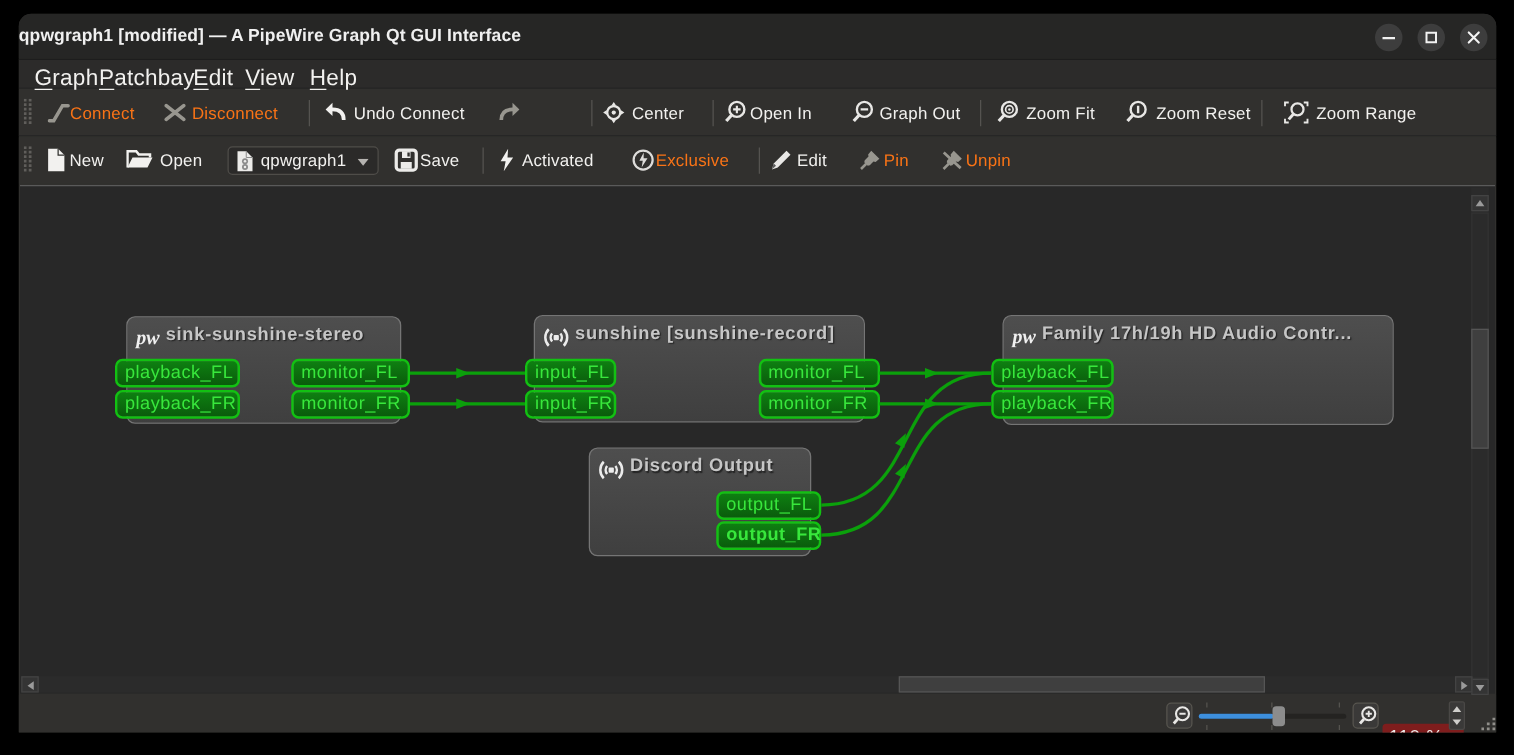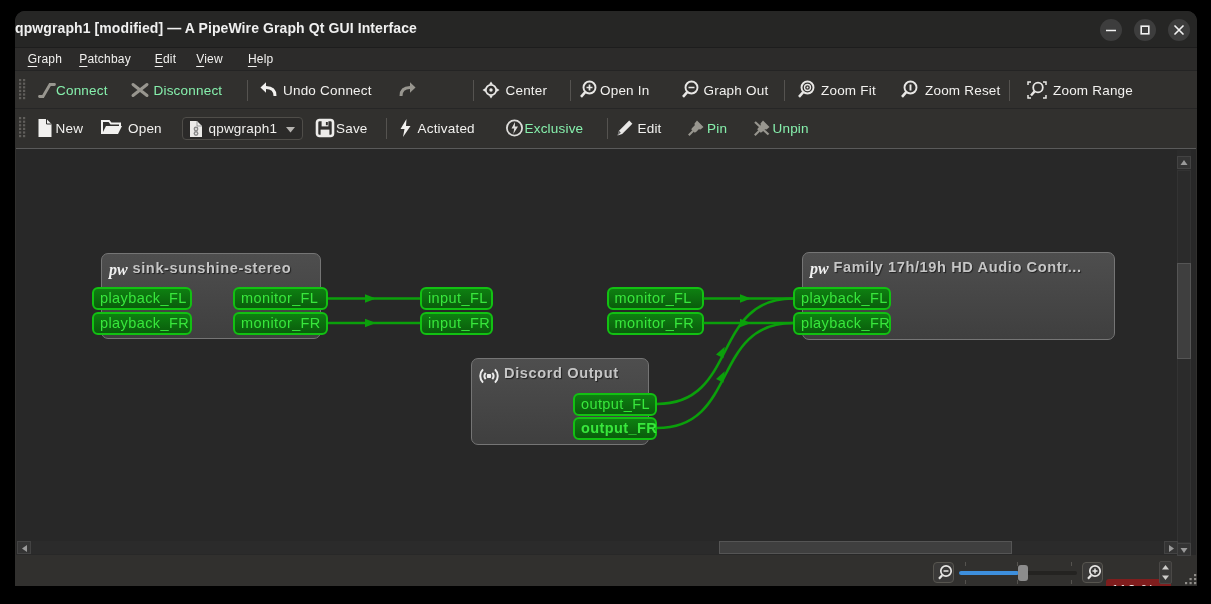--- a/index.html
+++ b/index.html
@@ -10,30 +10,30 @@
   
   .titlebar { position:absolute; left:0; top:0; width:100%; height:36px; background:#262625; }
   .title { position:absolute; left:0; right:0; top:0; height:36px; line-height:35px;
     text-align:left; color:#f0f0f0; font-weight:bold; font-size:14px; letter-spacing:0.1px; }
   .wbtn { position:absolute; top:8px; width:22px; height:22px; border-radius:50%;
     background:#3d3d3d; }
   .wbtn svg { position:absolute; left:0; top:0; }
   
   .menubar { position:absolute; left:0; top:36px; width:100%; height:24px; background:#2c2b2a;
     border-top:1px solid #1d1d1d; border-bottom:1px solid #242424; }
-  .menubar span.mi { position:absolute; top:3.5px; font-size:12px; color:#f2f1ef; letter-spacing:0.2px;}
+  .menubar span.mi { position:absolute; top:3.5px; font-size:18px; color:#f2f1ef; letter-spacing:0.2px;}
   .mi u { text-decoration:underline; text-underline-offset:3px; }
   
   .tb { position:absolute; left:0; width:100%; background:#31302e; }
   .tb1 { top:61px; height:37px; border-bottom:1px solid #262626;}
   .tb2 { top:99px; height:37px;padding-left:48px; }
   .grip { position:absolute; left:4px; top:7px; width:8px; height:23px; }
   .lbl { position:absolute; font-size:13.5px; top:11px; letter-spacing:0.2px; white-space:nowrap;}
   .en  { color:#f2f1ef; }
-  .dis { color:#86efac; }
+  .dis { color:#f97316; }
   .tsep { position:absolute; top:8px; width:1px; height:21px; background:#555350; }
   .ticon { position:absolute; top:8px; }
   
   .canvas { position:absolute; left:1px; top:137px; width:1180px; height:407px;
     background:#282828; border-top:1px solid #5a5a5a; }
   .node { position:absolute; background:linear-gradient(#4e4e4e,#3f3f3f); border:1px solid #757575;
     border-radius:7px; }
   .ntitle { position:absolute; left:7px; top:6px; height:20px; color:#c6c6c6; font-weight:bold;
     font-size:14.6px; white-space:nowrap; letter-spacing:0.6px;
     text-shadow:1px 1px 1px rgba(0,0,0,0.55);}
@@ -239,20 +239,32 @@
     <span class="lbl dis" style="left:757.5px;">Unpin</span>
   </div>
 
   <div class="canvas" id="canvas">
 
     <div class="node" style="left:84.5px; top:103.5px; width:220px; height:86px;">
       <svg class="pwico" style="position:absolute;left:6px;top:7px;" width="24" height="18" viewBox="0 0 24 18">
         <text x="1" y="14" font-family="Liberation Serif" font-style="italic" font-weight="bold" font-size="16" fill="#f0f0f0">pw</text>
       </svg>
       <div class="ntitle" style="left:31px;">sink-sunshine-stereo</div>
+    </div>
+    <div class="node" style="left:411px; top:102.5px; width:265px; height:86px;">
+      <svg style="position:absolute;left:5px;top:6px;" width="24" height="22" viewBox="0 0 24 22">
+        <g stroke="#ececec" fill="none">
+          <path d="M8.7,7.8 A5,5 0 0 0 8.7,14.2" stroke-width="2"></path>
+          <path d="M15.3,7.8 A5,5 0 0 1 15.3,14.2" stroke-width="2"></path>
+          <path d="M6,4.4 A9.3,9.3 0 0 0 6,17.6" stroke-width="2"></path>
+          <path d="M18,4.4 A9.3,9.3 0 0 1 18,17.6" stroke-width="2"></path>
+        </g>
+        <rect x="9.9" y="8.9" width="4.2" height="4.2" rx="0.8" fill="#ececec"></rect>
+      </svg>
+      <div class="ntitle" style="left:32px;">sunshine [sunshine-record]</div>
     </div>
     <div class="node" style="left:785.5px; top:103px; width:313px; height:88px;">
       <svg class="pwico" style="position:absolute;left:6px;top:7px;" width="24" height="18" viewBox="0 0 24 18">
         <text x="1" y="14" font-family="Liberation Serif" font-style="italic" font-weight="bold" font-size="16" fill="#f0f0f0">pw</text>
       </svg>
       <div class="ntitle" style="left:31px;">Family 17h/19h HD Audio Contr...</div>
     </div>
     <div class="node" style="left:455px; top:208.5px; width:178px; height:87px;text-align:center;">
       <svg style="position:absolute;left:5px;top:6px;" width="24" height="22" viewBox="0 0 24 22">
         <g stroke="#ececec" fill="none">

